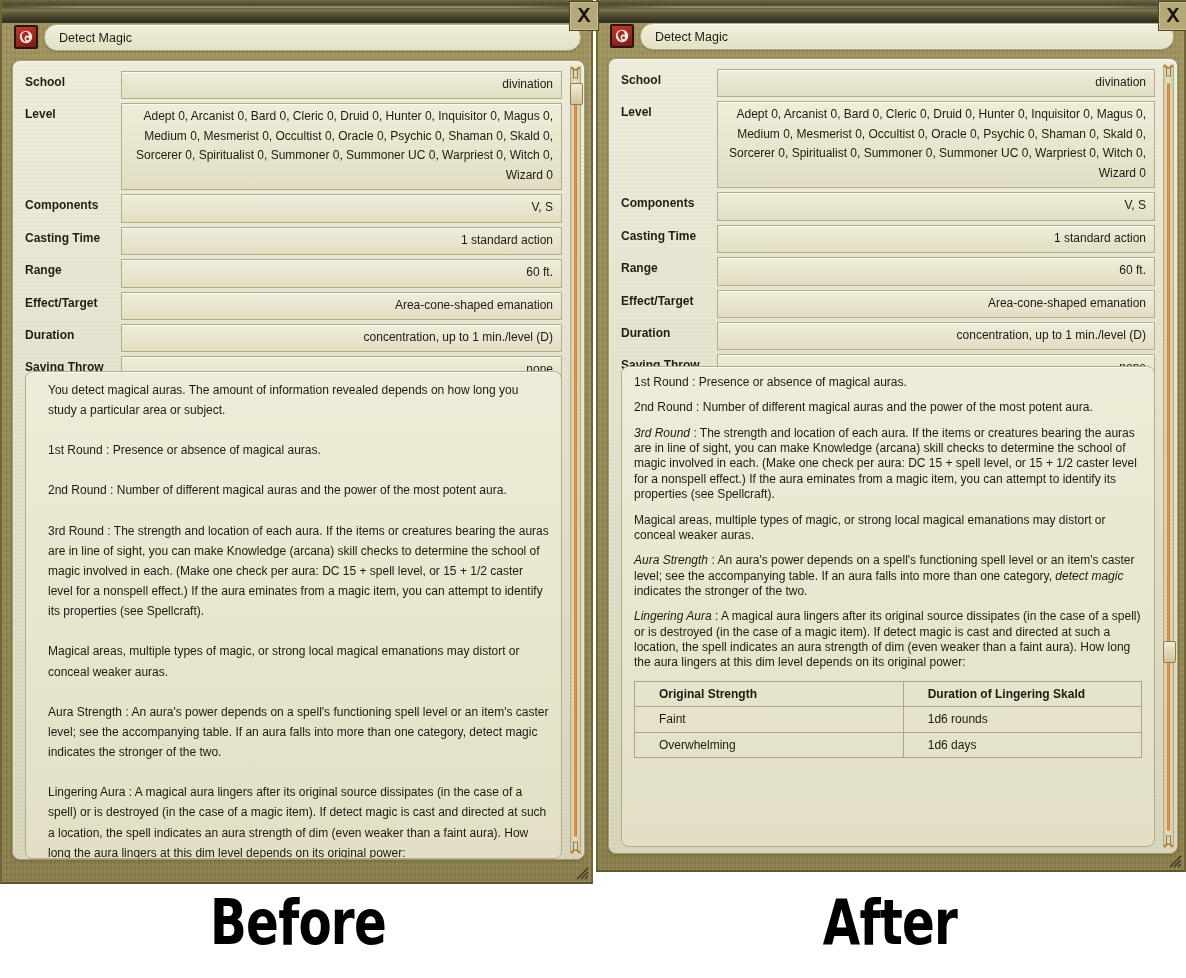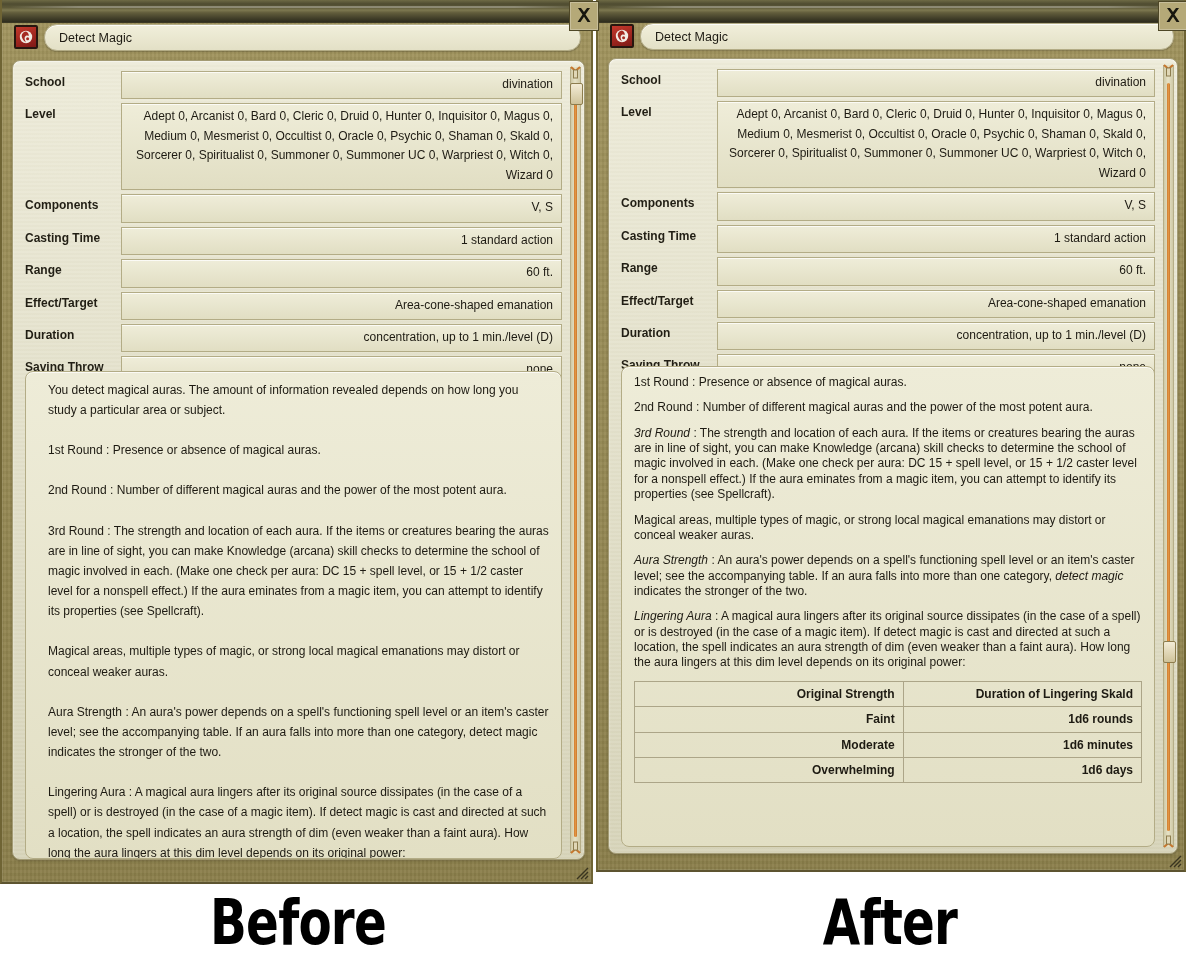--- a/index.html
+++ b/index.html
@@ -247,27 +247,27 @@
   
   .aura-table {
     width: 100%;
     border-collapse: collapse;
     margin: 4px 0 8px;
     font-size: 12px;
   }
   .aura-table th,
   .aura-table td {
     border: 1px solid #aca588;
-    padding: 5px 8px;
-    text-align: right;
+    padding: 5px 24px;
+    text-align: left;
     color: #1d1a12;
     line-height: 1.2;
   }
   .aura-table th { font-weight: bold; }
-  .aura-table td { font-weight: bold; }
+  .aura-table td { font-weight: normal; }
   .aura-table .col-a { width: 53%; }
 
   
   .grip {
     position: absolute;
     right: 2px; bottom: 2px;
     width: 16px; height: 16px;
     cursor: nwse-resize;
     z-index: 30;
   }
@@ -468,24 +468,20 @@
               <th class="col-a">Original Strength</th>
               <th>Duration of Lingering Skald</th>
             </tr>
           </thead>
           <tbody>
             <tr>
               <td>Faint</td>
               <td>1d6 rounds</td>
             </tr>
             <tr>
-              <td>Moderate</td>
-              <td>1d6 minutes</td>
-            </tr>
-            <tr>
               <td>Overwhelming</td>
               <td>1d6 days</td>
             </tr>
           </tbody>
         </table>
 
       </div>
 
       <div class="scroll-rail">
         <div class="scroll-cap" style="top:-2px">

